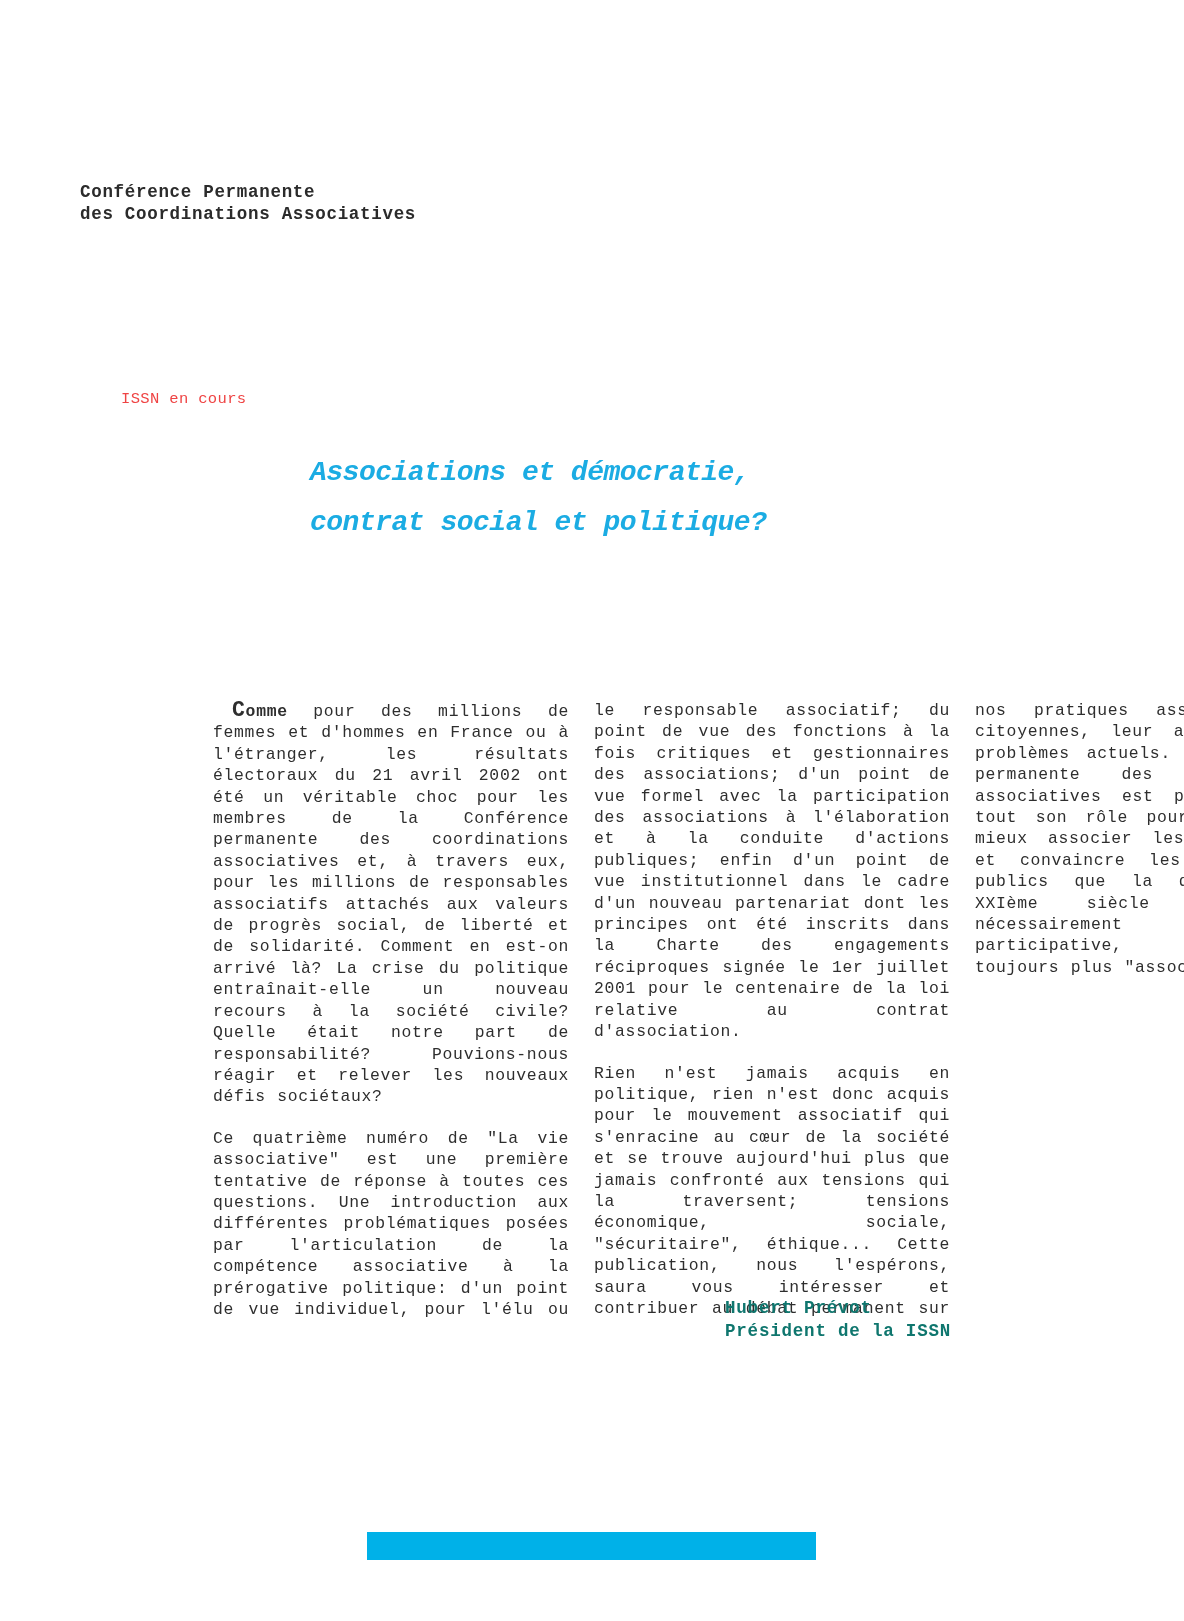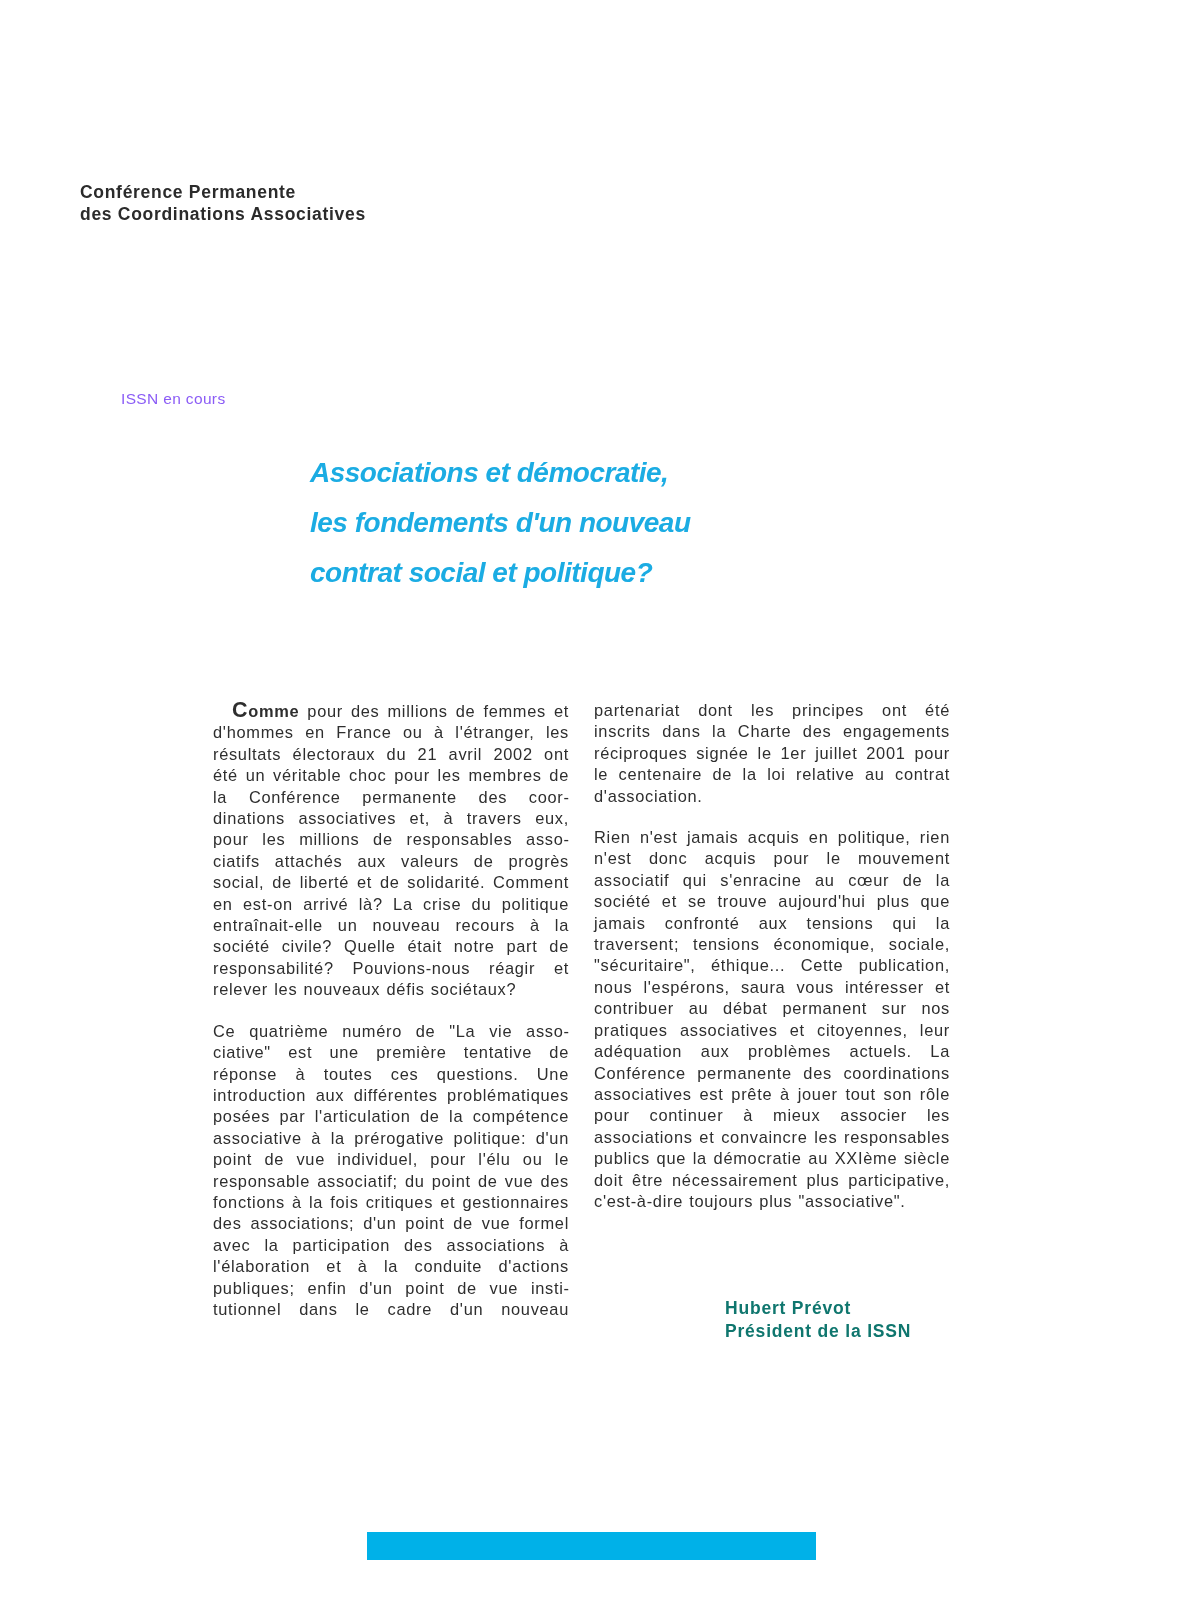--- a/index.html
+++ b/index.html
@@ -6,40 +6,40 @@
     margin: 0;
     padding: 0;
     background: #ffffff;
   }
   .page {
     position: relative;
     width: 1184px;
     height: 1621px;
     background: #ffffff;
     overflow: hidden;
-    font-family: Liberation Sans, sans-serif;
+    font-family: Liberation Mono, monospace;
     color: var(--body-text, #2e2e2e);
   }
   .masthead {
     position: absolute;
     left: 80px;
     top: 181px;
     font-size: 17.5px;
     line-height: 22px;
     font-weight: bold;
     letter-spacing: 0.7px;
     color: #2b2b2b;
   }
   .issn {
     position: absolute;
     left: 121px;
     top: 390px;
     font-size: 15.5px;
     letter-spacing: 0.35px;
-    color: #8b5cf6;
+    color: #ef4444;
   }
   .title {
     position: absolute;
     left: 310px;
     top: 448px;
     margin: 0;
     font-size: 28px;
     line-height: 50px;
     font-weight: bold;
     font-style: italic;
@@ -98,21 +98,20 @@
 
   <header class="masthead">
     <div>Conférence Permanente</div>
     <div>des Coordinations Associatives</div>
   </header>
 
   <div class="issn">ISSN en cours</div>
 
   <h1 class="title">
     <span class="title-line">Associations et démocratie,</span>
-    <span class="title-line">les fondements d'un nouveau</span>
     <span class="title-line">contrat social et politique?</span>
   </h1>
 
   <div class="body-columns">
     <p class="para"><span class="lead-word"><span class="lead-initial">C</span><span class="lead-rest">omme</span></span><span> pour des millions de femmes et d'hommes en France ou à l'étranger, les résultats électoraux du 21 avril 2002 ont été un véritable choc pour les membres de la Conférence permanente des coor­dinations associatives et, à travers eux, pour les millions de responsables asso­ciatifs attachés aux valeurs de progrès social, de liberté et de solidarité. Comment en est-on arrivé là? La crise du politique entraînait-elle un nouveau recours à la société civile? Quelle était notre part de responsabilité? Pouvions-nous réagir et relever les nouveaux défis sociétaux?</span></p>
     <p class="para">Ce quatrième numéro de "La vie asso­ciative" est une première tentative de réponse à toutes ces questions. Une introduction aux différentes probléma­tiques posées par l'articulation de la compétence associative à la prérogative politique: d'un point de vue individuel, pour l'élu ou le responsable associatif; du point de vue des fonctions à la fois critiques et gestionnaires des associa­tions; d'un point de vue formel avec la participation des associations à l'élabo­ration et à la conduite d'actions publiques; enfin d'un point de vue insti­tutionnel dans le cadre d'un nouveau partenariat dont les principes ont été inscrits dans la Charte des engagements réciproques signée le 1er juillet 2001 pour le centenaire de la loi relative au contrat d'association.</p>
     <p class="para">Rien n'est jamais acquis en politique, rien n'est donc acquis pour le mouve­ment associatif qui s'enracine au cœur de la société et se trouve aujourd'hui plus que jamais confronté aux tensions qui la traversent; tensions économique, sociale, "sécuritaire", éthique... Cette publication, nous l'espérons, saura vous intéresser et contribuer au débat perma­nent sur nos pratiques associatives et citoyennes, leur adéquation aux problè­mes actuels. La Conférence permanente des coordinations associatives est prête à jouer tout son rôle pour continuer à mieux associer les associations et convaincre les responsables publics que la démocratie au XXIème siècle doit être nécessairement plus participative, c'est-à-dire toujours plus "associative".</p>
   </div>
 
   <div class="signature">

